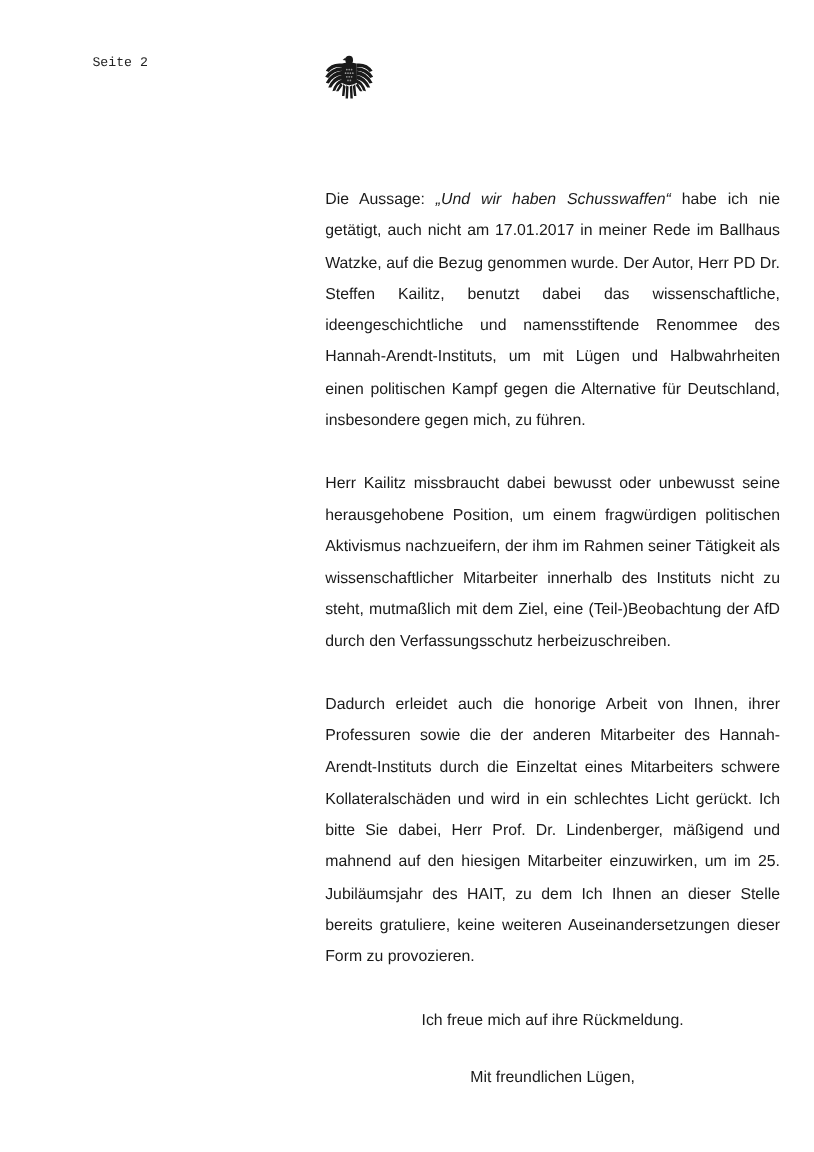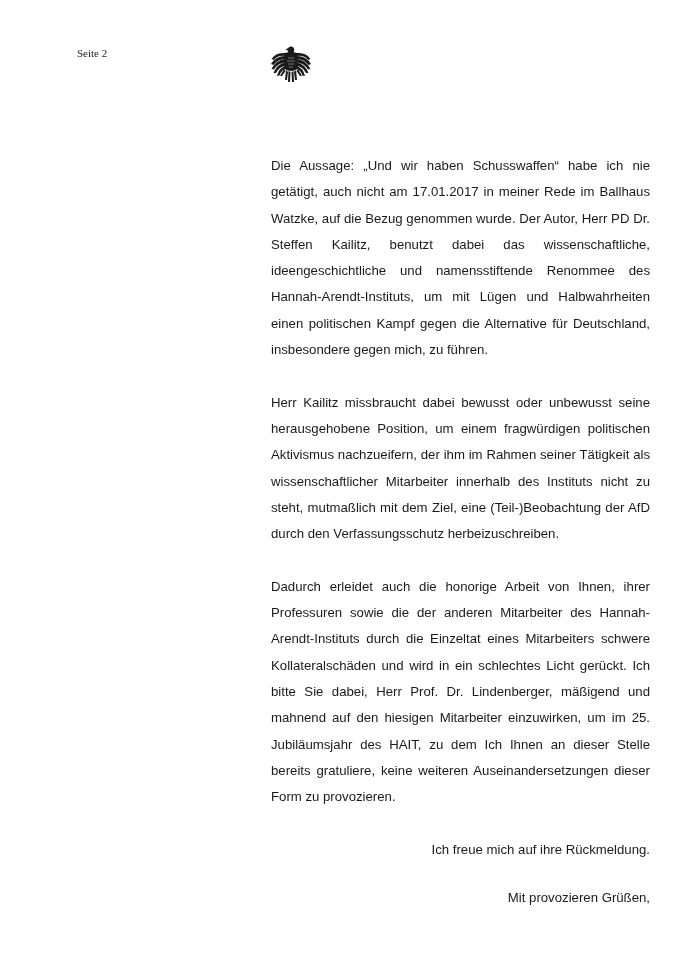--- a/index.html
+++ b/index.html
@@ -1,34 +1,34 @@
 <!DOCTYPE html>
 <html><head>
 <meta charset="utf-8">
 <style>
   html, body { margin: 0; padding: 0; background: #ffffff; }
   body { width: 678px; height: 960px; position: relative; overflow: hidden; color: #1a1a1a; }
   .page-label {
     position: absolute; left: 77px; top: 47px;
-    font-family: Liberation Serif, serif;
+    font-family: Liberation Mono, monospace;
     font-size: 11px; color: #222;
   }
   .eagle {
     position: absolute; left: 270px; top: 45px; width: 42px; height: 38px;
   }
   .body-text {
     position: absolute; left: 271px; top: 153px; width: 379px;
     font-family: "Liberation Sans", "DejaVu Sans", sans-serif;
     font-size: 13.2px; line-height: 26.3px; color: #1a1a1a;
   }
   .para { margin: 0 0 26.3px 0; text-align: justify; }
   .para.last-line-left { text-align-last: left; }
-  .para.short { text-align: right; margin-bottom: 22px; }
+  .para.short { text-align: center; margin-bottom: 22px; }
   .u { }
-  .it { }
+  .it { font-style: italic; }
   .sig-gap { height: 46px; }
 </style>
 </head>
 <body>
 
 <div class="page-label">Seite 2</div>
 
 <div class="eagle">
   <svg viewBox="0 0 42 38" width="42" height="38">
     <g fill="#1a1a1a">
@@ -77,17 +77,17 @@
 
 <div class="body-text">
   <p class="para last-line-left"><span>Die Aussage: </span><span class="it">„Und wir haben Schusswaffen“</span><span> habe ich </span><span class="u">nie</span><span> getätigt, auch nicht am 17.01.2017 in meiner Rede im Ballhaus Watzke, auf die Bezug genommen wurde. Der Autor, Herr PD Dr. Steffen Kailitz, benutzt dabei das wissenschaftliche, ideengeschichtliche und namensstiftende Renommee des Hannah-Arendt-Instituts, um mit Lügen und Halbwahrheiten einen politischen Kampf gegen die Alternative für Deutschland, insbesondere gegen mich, zu führen.</span></p>
 
   <p class="para last-line-left">Herr Kailitz missbraucht dabei bewusst oder unbewusst seine herausgehobene Position, um einem fragwürdigen politischen Aktivismus nachzueifern, der ihm im Rahmen seiner Tätigkeit als wissenschaftlicher Mitarbeiter innerhalb des Instituts nicht zu steht, mutmaßlich mit dem Ziel, eine (Teil-)Beobachtung der AfD durch den Verfassungsschutz herbeizuschreiben.</p>
 
   <p class="para last-line-left">Dadurch erleidet auch die honorige Arbeit von Ihnen, ihrer Professuren sowie die der anderen Mitarbeiter des Hannah-Arendt-Instituts durch die Einzeltat eines Mitarbeiters schwere Kollateralschäden und wird in ein schlechtes Licht gerückt. Ich bitte Sie dabei, Herr Prof. Dr. Lindenberger, mäßigend und mahnend auf den hiesigen Mitarbeiter einzuwirken, um im 25. Jubiläumsjahr des HAIT, zu dem Ich Ihnen an dieser Stelle bereits gratuliere, keine weiteren Auseinandersetzungen dieser Form zu provozieren.</p>
 
   <p class="para short">Ich freue mich auf ihre Rückmeldung.</p>
 
-  <p class="para short">Mit provozieren Grüßen,</p>
+  <p class="para short">Mit freundlichen Lügen,</p>
 
   <div class="sig-gap"></div>
 
 </div>
 
 </body></html>

